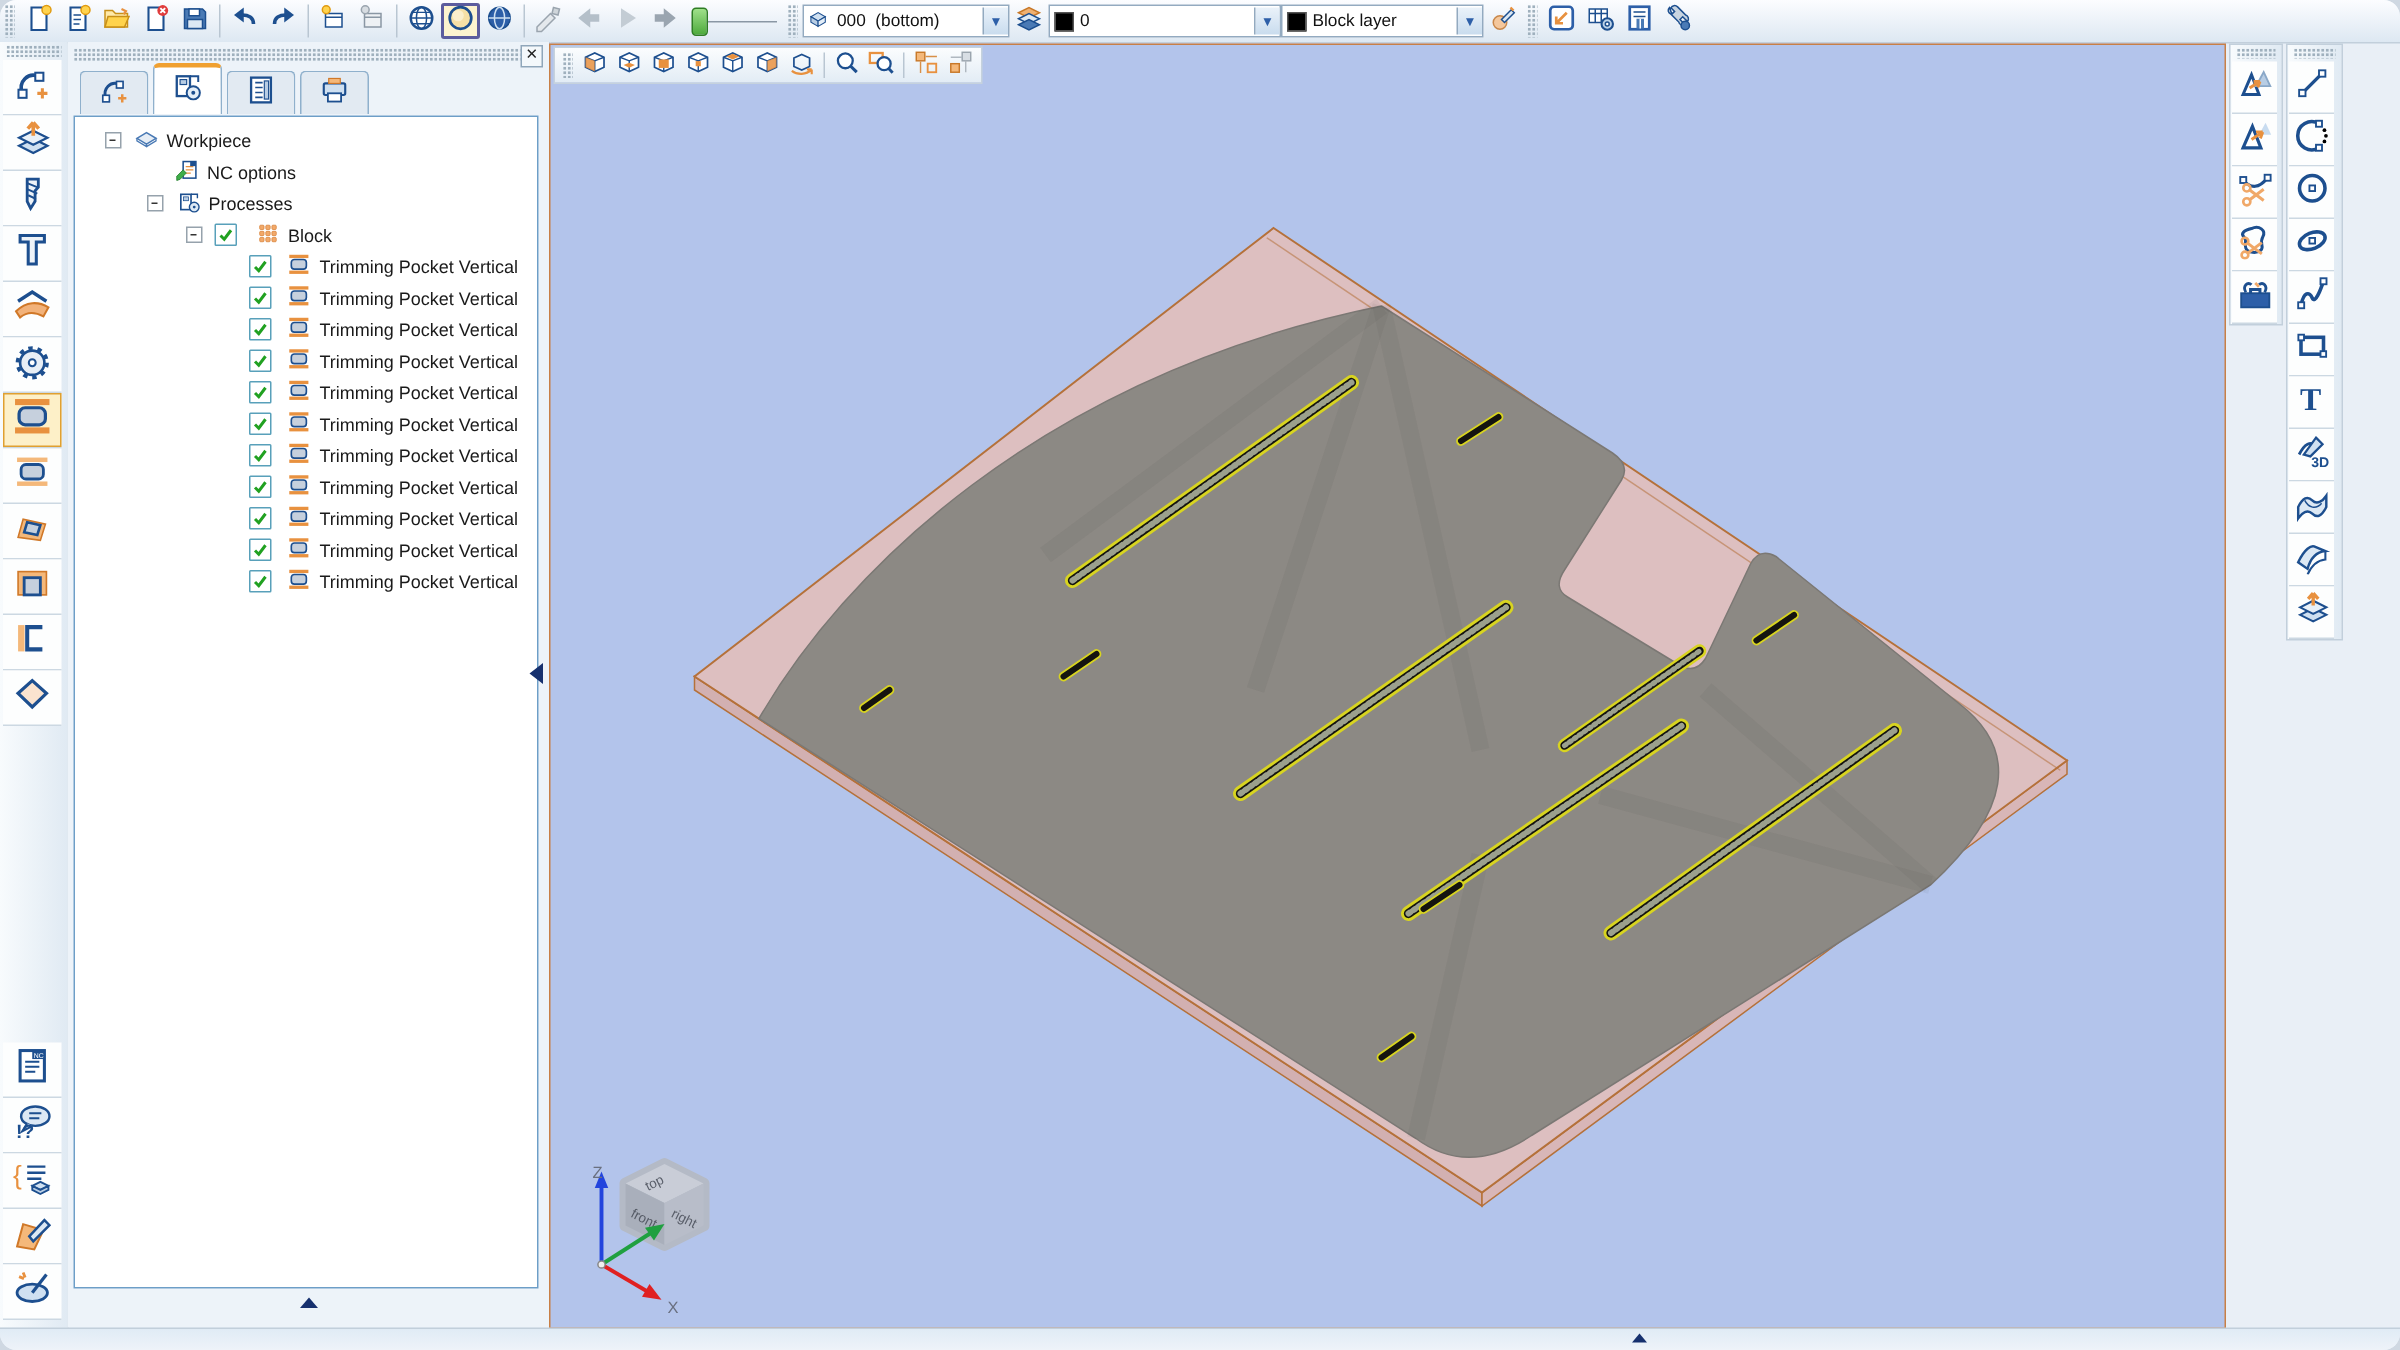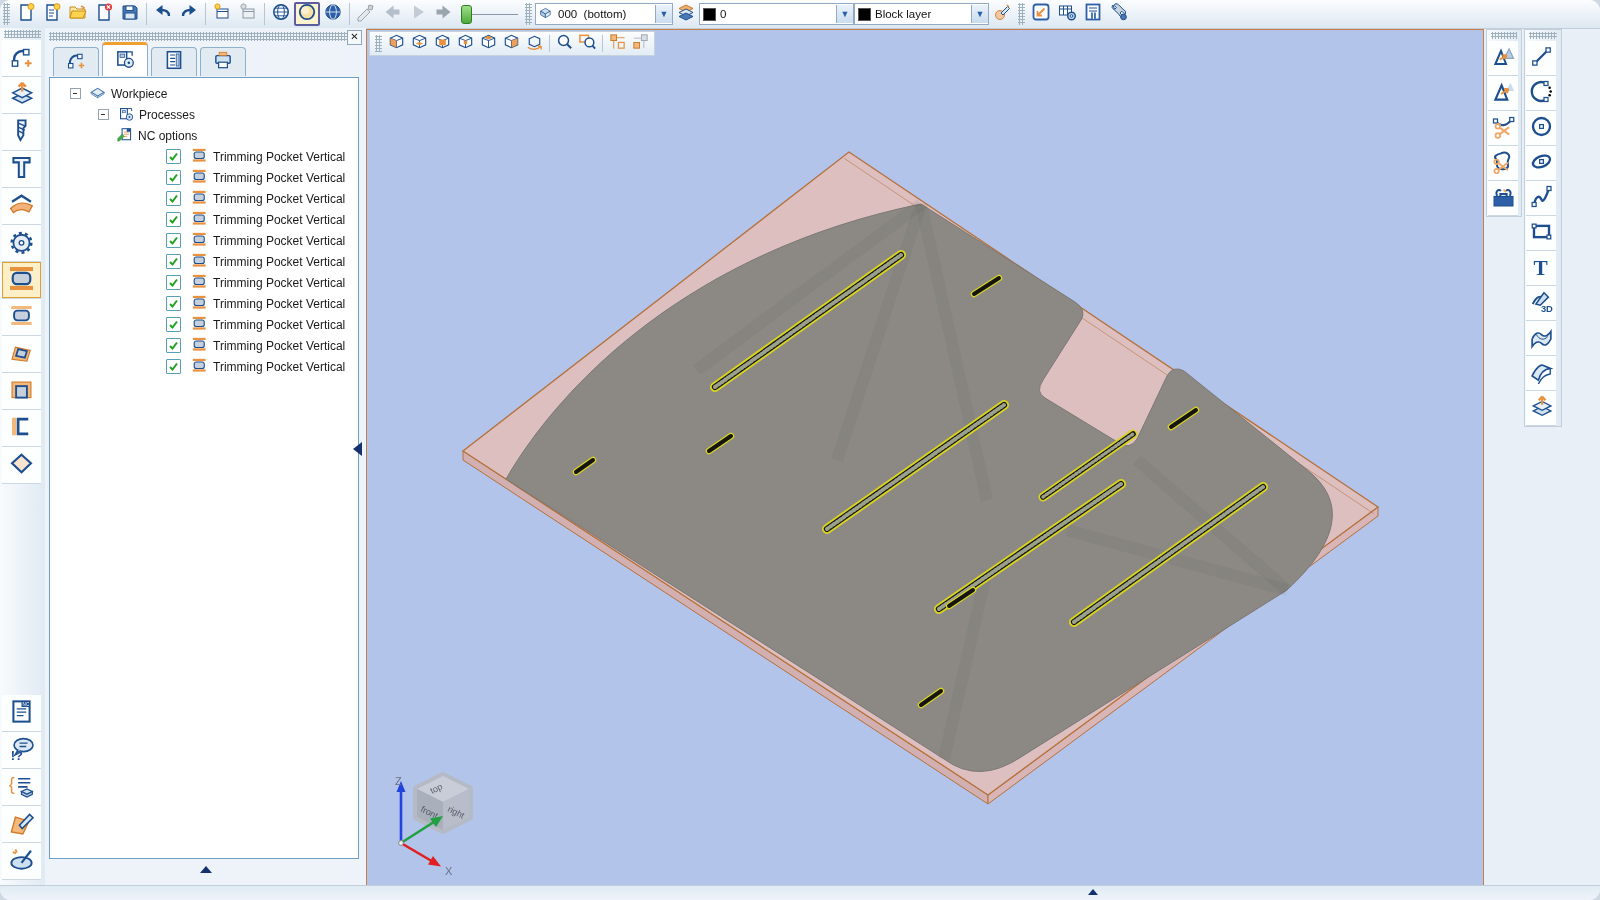--- a/index.html
+++ b/index.html
@@ -437,42 +437,66 @@
         <span class="expander" style="margin-left:10px"></span>
         <span class="ticon" style="margin-left:8px">
             <svg viewBox="0 0 20 20" aria-hidden="true">
               <path d="M1.5 8.5L9 4l7.5 4.5L9 13z" fill="#e6edf5" stroke="#4a7ab5" stroke-width="1.2"></path>
               <path d="M1.5 8.5v2L9 15v-2m7.5-4.5v2L9 15" fill="none" stroke="#4a7ab5" stroke-width="1"></path>
             </svg>
           </span>
         <span class="tlabel">Workpiece</span>
       </div>
       <div class="trow">
+        <span class="ticon" style="margin-left:56px">
+            <svg viewBox="0 0 20 20" aria-hidden="true">
+              <rect x="6" y="2" width="10" height="13" fill="#fff" stroke="#1d4f8f" stroke-width="1.2"></rect>
+              <path d="M8 6h6M8 8.5h6M8 11h4" stroke="#e8913f"></path>
+              <rect x="11.5" y="2" width="4.5" height="3.6" fill="#1d4f8f"></rect>
+              <path d="M1 13.5l5-5L8.5 11l-5 5-2.5.8z" fill="#3fae49" stroke="#2c8435" stroke-width=".7"></path>
+            </svg>
+          </span>
+        <span class="tlabel">NC options</span>
+      </div>
+      <div class="trow">
         <span class="expander" style="margin-left:38px"></span>
         <span class="ticon" style="margin-left:8px">
             <svg viewBox="0 0 20 20" aria-hidden="true">
               <rect x="3" y="3" width="8" height="12" fill="#fff" stroke="#1d4f8f" stroke-width="1.3"></rect>
               <rect x="5" y="5" width="4" height="3" fill="#b8cde4" stroke="#1d4f8f" stroke-width=".6"></rect>
               <circle cx="13.5" cy="13" r="3.8" fill="#dce8f4" stroke="#1d4f8f" stroke-width="1.1"></circle>
               <circle cx="13.5" cy="13" r="1.1" fill="#1d4f8f"></circle>
               <path d="M11 3h5v3" fill="none" stroke="#1d4f8f" stroke-width="1.1"></path>
             </svg>
           </span>
         <span class="tlabel">Processes</span>
       </div>
       <div class="trow">
-        <span class="ticon" style="margin-left:56px">
-            <svg viewBox="0 0 20 20" aria-hidden="true">
-              <rect x="6" y="2" width="10" height="13" fill="#fff" stroke="#1d4f8f" stroke-width="1.2"></rect>
-              <path d="M8 6h6M8 8.5h6M8 11h4" stroke="#e8913f"></path>
-              <rect x="11.5" y="2" width="4.5" height="3.6" fill="#1d4f8f"></rect>
-              <path d="M1 13.5l5-5L8.5 11l-5 5-2.5.8z" fill="#3fae49" stroke="#2c8435" stroke-width=".7"></path>
+        <span class="expander" style="margin-left:64px"></span>
+        <span class="cbx" style="margin-left:8px">
+            <svg viewBox="0 0 11 11">
+              <path d="M2 6l2.5 2.5L9 2.5" stroke="#21a121" stroke-width="2" fill="none"></path>
             </svg>
           </span>
-        <span class="tlabel">NC options</span>
+        <span class="ticon" style="margin-left:12px">
+            <svg viewBox="0 0 20 20" aria-hidden="true">
+              <g fill="#f2a96a" stroke="#d8823a" stroke-width=".6">
+                <rect x="2.5" y="2.5" width="3.4" height="3.4" rx=".8"></rect>
+                <rect x="7.3" y="2.5" width="3.4" height="3.4" rx=".8"></rect>
+                <rect x="12.1" y="2.5" width="3.4" height="3.4" rx=".8"></rect>
+                <rect x="2.5" y="7.3" width="3.4" height="3.4" rx=".8"></rect>
+                <rect x="7.3" y="7.3" width="3.4" height="3.4" rx=".8"></rect>
+                <rect x="12.1" y="7.3" width="3.4" height="3.4" rx=".8"></rect>
+                <rect x="2.5" y="12.1" width="3.4" height="3.4" rx=".8"></rect>
+                <rect x="7.3" y="12.1" width="3.4" height="3.4" rx=".8"></rect>
+                <rect x="12.1" y="12.1" width="3.4" height="3.4" rx=".8"></rect>
+              </g>
+            </svg>
+          </span>
+        <span class="tlabel">Block</span>
       </div>
       <div id="trim-rows">
     <div class="trow">
       <span class="cbx" style="margin-left:106px">
               <svg viewBox="0 0 11 11">
                 <path d="M2 6l2.5 2.5L9 2.5" stroke="#21a121" stroke-width="2" fill="none"></path>
               </svg>
             </span>
       <span class="ticon" style="margin-left:10px">
               <svg viewBox="0 0 20 20" aria-hidden="true">

